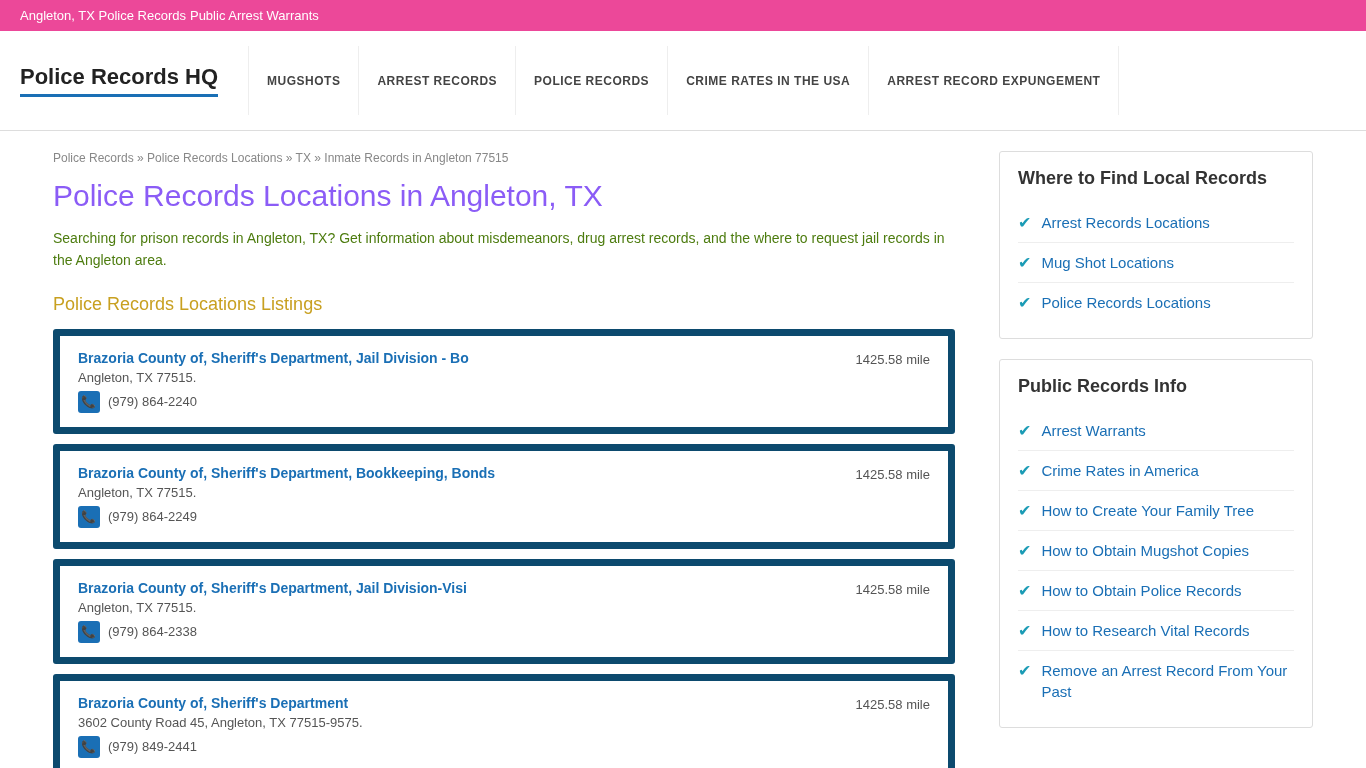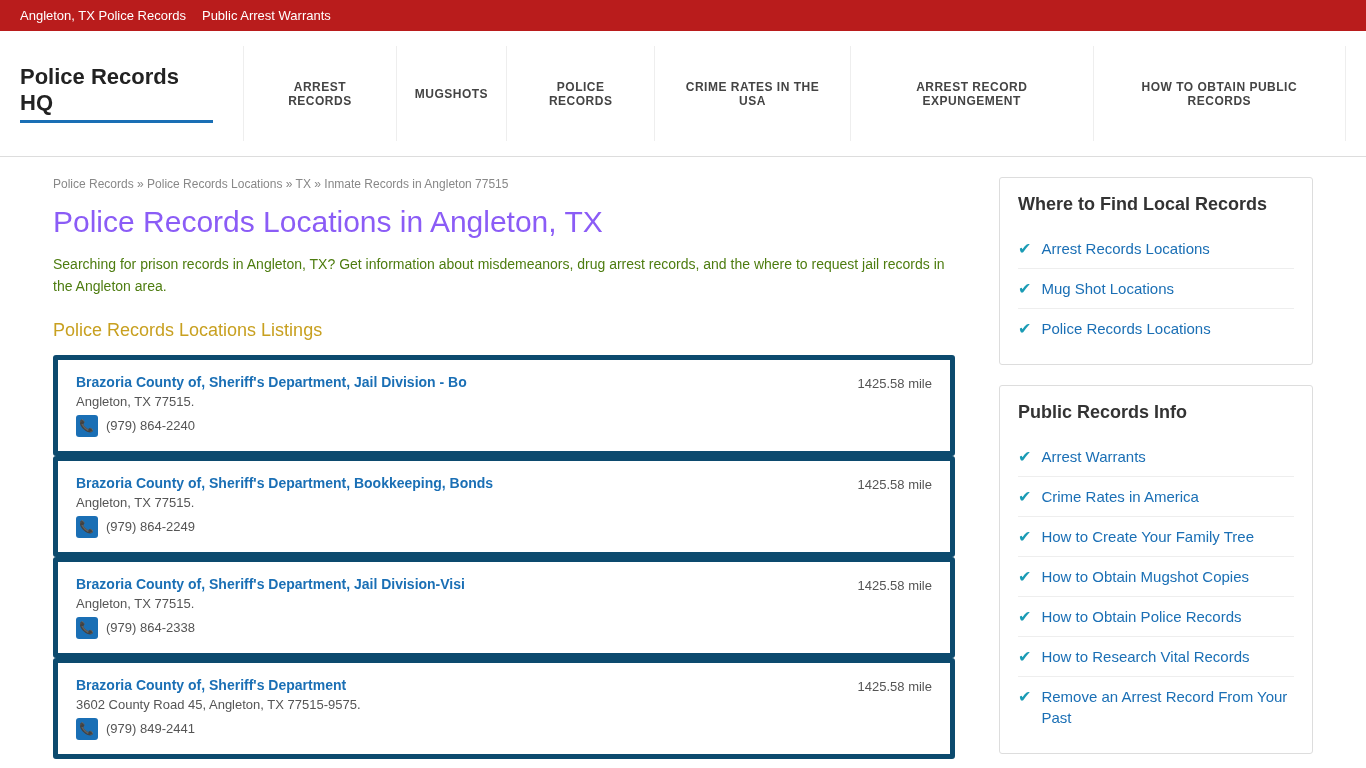--- a/index.html
+++ b/index.html
@@ -1,23 +1,23 @@
 <!DOCTYPE html>
 <html><head>
   <meta charset="utf-8">
   <style>
     * { box-sizing: border-box; margin: 0; padding: 0; }
     body { font-family: Arial, sans-serif; font-size: 14px; color: #333; background: #fff; }
 
     
     .topbar {
-      background: #b91c1c;
+      background: #ec4899;
       padding: 8px 20px;
       display: flex;
-      gap: 16px;
+      gap: 4px;
     }
     .topbar a {
       color: #fff;
       text-decoration: none;
       font-size: 13px;
     }
 
     
     .header {
       display: flex;
@@ -101,24 +101,24 @@
     
     .section-heading {
       font-size: 18px;
       color: #c8a020;
       font-weight: normal;
       margin-bottom: 14px;
     }
 
     
     .listing-card {
-      border: 5px solid #0c4a6e;
+      border: 7px solid #0c4a6e;
       border-radius: 3px;
       padding: 14px 18px;
-      margin-bottom: 0;
+      margin-bottom: 10px;
       display: flex;
       justify-content: space-between;
       align-items: flex-start;
     }
     .listing-info { flex: 1; }
     .listing-name {
       font-size: 14px;
       font-weight: bold;
       color: #1a6fb5;
       margin-bottom: 4px;
@@ -200,26 +200,25 @@
 <div class="topbar">
   <a href="#">Angleton, TX Police Records</a>
   <a href="#">Public Arrest Warrants</a>
 </div>
 
 <div class="header">
   <div class="logo-area">
     <span class="logo-text">Police Records HQ</span>
   </div>
   <nav>
+    <a href="#">MUGSHOTS</a>
     <a href="#">ARREST RECORDS</a>
-    <a href="#">MUGSHOTS</a>
     <a href="#">POLICE RECORDS</a>
     <a href="#">CRIME RATES IN THE USA</a>
     <a href="#">ARREST RECORD EXPUNGEMENT</a>
-    <a href="#">HOW TO OBTAIN PUBLIC RECORDS</a>
   </nav>
 </div>
 
 <div class="main-container">
 
   <div class="content">
 
     <div class="breadcrumb">
       <a href="#">Police Records</a>
       <span> » </span>

